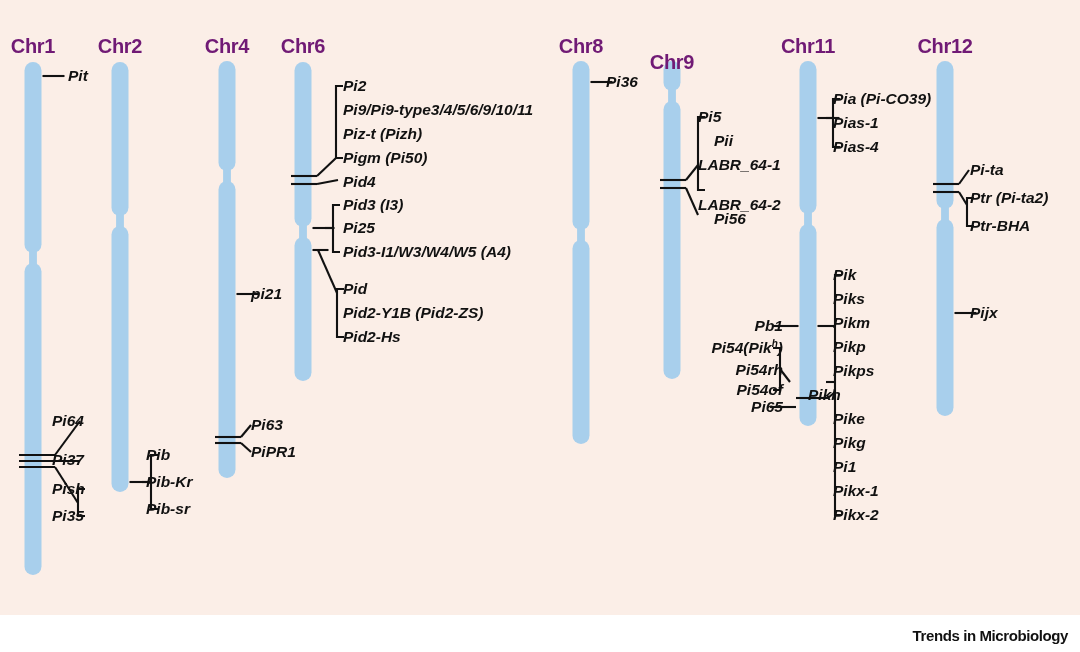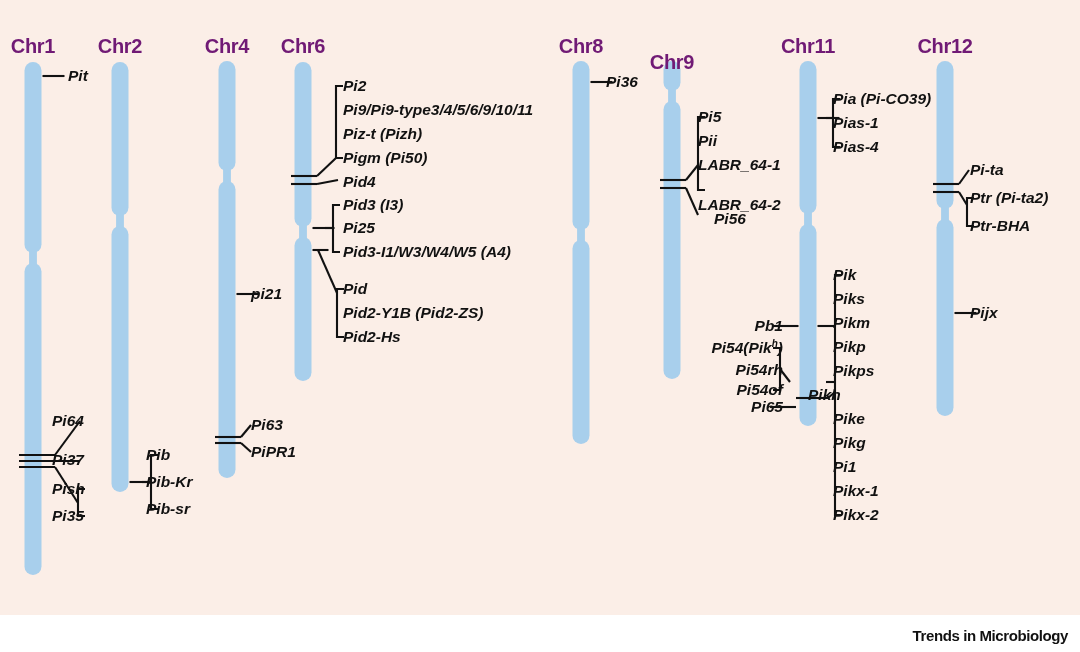--- a/index.html
+++ b/index.html
@@ -204,21 +204,21 @@
       <div class="gene-label right" style="left: 343px; top: 158px;">Pigm (Pi50)</div>
       <div class="gene-label right" style="left: 343px; top: 182px;">Pid4</div>
       <div class="gene-label right" style="left: 343px; top: 205px;">Pid3 (I3)</div>
       <div class="gene-label right" style="left: 343px; top: 228px;">Pi25</div>
       <div class="gene-label right" style="left: 343px; top: 252px;">Pid3-I1/W3/W4/W5  (A4)</div>
       <div class="gene-label right" style="left: 343px; top: 289px;">Pid</div>
       <div class="gene-label right" style="left: 343px; top: 313px; text-align: right;">Pid2-Y1B (Pid2-ZS)</div>
       <div class="gene-label right" style="left: 343px; top: 337px;">Pid2-Hs</div>
       <div class="gene-label right" style="left: 606px; top: 82px;">Pi36</div>
       <div class="gene-label right" style="left: 698px; top: 117px;">Pi5</div>
-      <div class="gene-label right" style="left: 698px; top: 141px;">Pii</div>
+      <div class="gene-label right" style="left: 698px; top: 141px; padding-left: 16px;">Pii</div>
       <div class="gene-label right" style="left: 698px; top: 165px;">LABR_64-1</div>
       <div class="gene-label right" style="left: 698px; top: 190px; margin-top: 15px;">LABR_64-2</div>
       <div class="gene-label right" style="left: 698px; top: 219px; margin-left: 16px;">Pi56</div>
       <div class="gene-label right" style="left: 833px; top: 99px;">Pia (Pi-CO39)</div>
       <div class="gene-label right" style="left: 833px; top: 123px;">Pias-1</div>
       <div class="gene-label right" style="left: 833px; top: 147px;">Pias-4</div>
       <div class="gene-label right" style="left: 833px; top: 275px;">Pik</div>
       <div class="gene-label right" style="left: 833px; top: 299px;">Piks</div>
       <div class="gene-label right" style="left: 833px; top: 323px;">Pikm</div>
       <div class="gene-label right" style="left: 833px; top: 347px;">Pikp</div>

